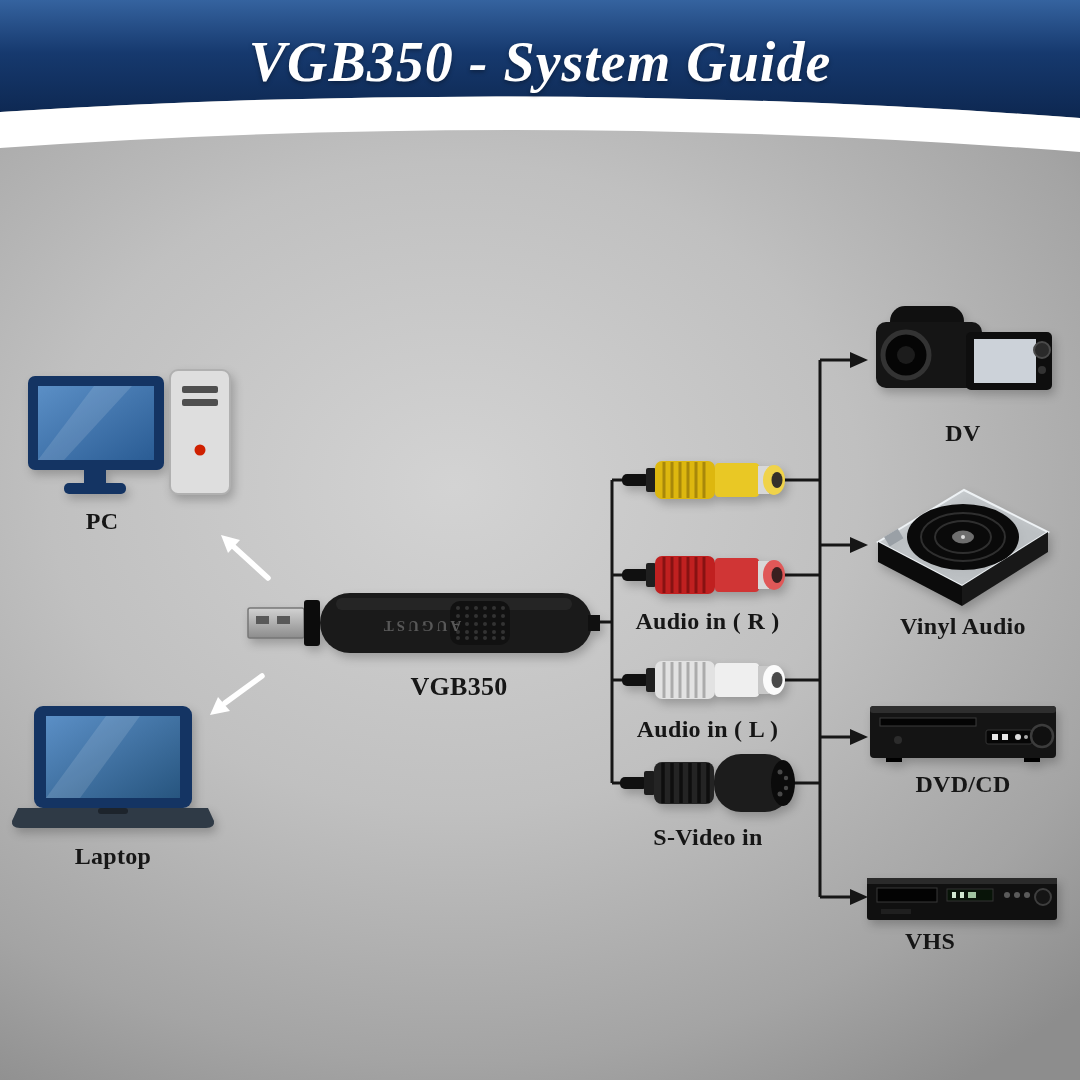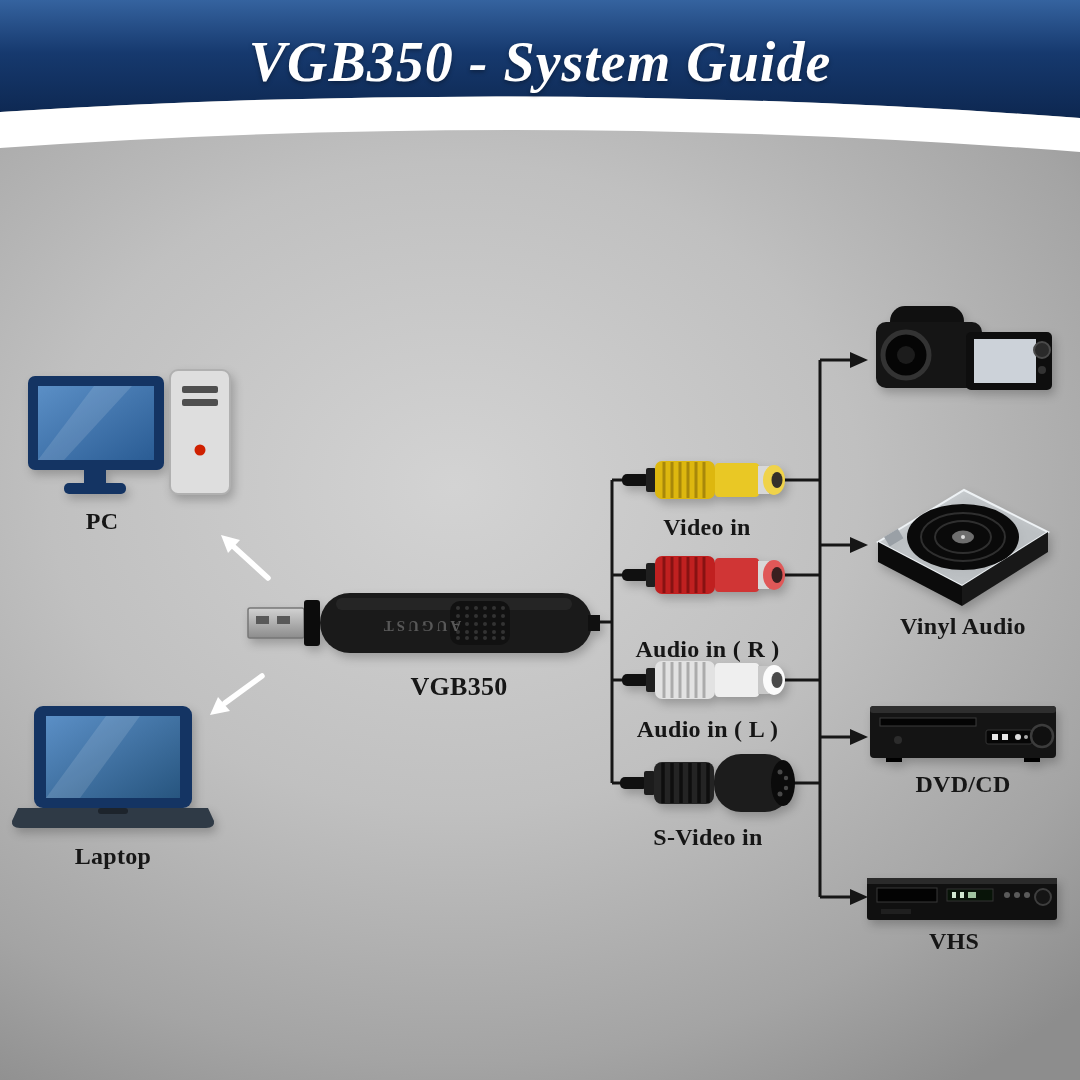--- a/index.html
+++ b/index.html
@@ -158,33 +158,32 @@
   <svg class="icon" style="left:622px;top:450px" width="168" height="60" viewBox="0 0 168 60">
     <rect x="0" y="24" width="28" height="12" rx="5" fill="#101010"></rect>
     <rect x="24" y="18" width="10" height="24" rx="2" fill="#1f1f1f"></rect>
     <rect x="33" y="11" width="60" height="38" rx="7" fill="#ddb70f"></rect>
     <path d="M42,12 V48 M50,12 V48 M58,12 V48 M66,12 V48 M74,12 V48 M82,12 V48" stroke="#a8880a" stroke-width="3"></path>
     <rect x="93" y="13" width="44" height="34" rx="4" fill="#e9c825"></rect>
     <rect x="136" y="16" width="11" height="28" fill="#d8d8d8"></rect>
     <ellipse cx="152" cy="30" rx="11" ry="15" fill="#f0d34a"></ellipse>
     <ellipse cx="155" cy="30" rx="5.5" ry="8" fill="#35302a"></ellipse>
   </svg>
-  <div class="label" style="left:622px;top:514px;width:170px">Video in</div>
 
   <svg class="icon" style="left:622px;top:545px" width="168" height="60" viewBox="0 0 168 60">
     <rect x="0" y="24" width="28" height="12" rx="5" fill="#101010"></rect>
     <rect x="24" y="18" width="10" height="24" rx="2" fill="#1f1f1f"></rect>
     <rect x="33" y="11" width="60" height="38" rx="7" fill="#c02020"></rect>
     <path d="M42,12 V48 M50,12 V48 M58,12 V48 M66,12 V48 M74,12 V48 M82,12 V48" stroke="#871212" stroke-width="3"></path>
     <rect x="93" y="13" width="44" height="34" rx="4" fill="#d03535"></rect>
     <rect x="136" y="16" width="11" height="28" fill="#d8d8d8"></rect>
     <ellipse cx="152" cy="30" rx="11" ry="15" fill="#e05858"></ellipse>
     <ellipse cx="155" cy="30" rx="5.5" ry="8" fill="#3a2020"></ellipse>
   </svg>
-  <div class="label" style="left:605px;top:636px;width:205px">Audio in ( R )</div>
+  <div class="label" style="left:605px;top:608px;width:205px">Audio in ( R )</div>
 
   <svg class="icon" style="left:622px;top:650px" width="168" height="60" viewBox="0 0 168 60">
     <rect x="0" y="24" width="28" height="12" rx="5" fill="#101010"></rect>
     <rect x="24" y="18" width="10" height="24" rx="2" fill="#1f1f1f"></rect>
     <rect x="33" y="11" width="60" height="38" rx="7" fill="#e2e2e2"></rect>
     <path d="M42,12 V48 M50,12 V48 M58,12 V48 M66,12 V48 M74,12 V48 M82,12 V48" stroke="#ababab" stroke-width="3"></path>
     <rect x="93" y="13" width="44" height="34" rx="4" fill="#efefef"></rect>
     <rect x="136" y="16" width="11" height="28" fill="#c9c9c9"></rect>
     <ellipse cx="152" cy="30" rx="11" ry="15" fill="#fbfbfb"></ellipse>
     <ellipse cx="155" cy="30" rx="5.5" ry="8" fill="#4a4a4a"></ellipse>
@@ -208,20 +207,21 @@
   <svg class="icon" style="left:870px;top:298px" width="185" height="112" viewBox="0 0 185 112">
     <rect x="20" y="8" width="74" height="30" rx="15" fill="#101010"></rect>
     <rect x="6" y="24" width="106" height="66" rx="10" fill="#151515"></rect>
     <circle cx="36" cy="57" r="23" fill="#050505" stroke="#333" stroke-width="5"></circle>
     <circle cx="36" cy="57" r="9" fill="#1c1c1c"></circle>
     <rect x="96" y="34" width="86" height="58" rx="5" fill="#0e0e0e"></rect>
     <rect x="104" y="41" width="62" height="44" fill="#ccd2d9"></rect>
     <circle cx="172" cy="52" r="8" fill="#2a2a2a" stroke="#4a4a4a" stroke-width="2"></circle>
     <circle cx="172" cy="72" r="4" fill="#333"></circle>
   </svg>
+  <div class="label" style="left:878px;top:420px;width:170px">DV</div>
 
   <svg class="icon" style="left:868px;top:478px" width="190" height="130" viewBox="0 0 190 130">
     <polygon points="10,64 96,12 180,54 94,108" fill="rgba(215,222,228,0.55)" stroke="#eef2f5" stroke-width="2"></polygon>
     <ellipse cx="95" cy="59" rx="56" ry="33" fill="#0a0a0a"></ellipse>
     <ellipse cx="95" cy="59" rx="42" ry="24" fill="none" stroke="#2f2f2f" stroke-width="2"></ellipse>
     <ellipse cx="95" cy="59" rx="28" ry="16" fill="none" stroke="#2f2f2f" stroke-width="2"></ellipse>
     <ellipse cx="95" cy="59" rx="11" ry="6.5" fill="#6e6e6e"></ellipse>
     <circle cx="95" cy="59" r="2" fill="#ddd"></circle>
     <rect x="18" y="54" width="16" height="11" fill="#9aa0a6" transform="rotate(-31 26 60)"></rect>
     <polygon points="10,64 94,108 94,128 10,84" fill="#0b0b0b"></polygon>
@@ -252,15 +252,15 @@
     <rect x="82" y="16" width="46" height="12" fill="#081408" stroke="#333" stroke-width="1"></rect>
     <rect x="87" y="19" width="4" height="6" fill="#cfe8cf"></rect>
     <rect x="95" y="19" width="4" height="6" fill="#cfe8cf"></rect>
     <rect x="103" y="19" width="8" height="6" fill="#9fc49f"></rect>
     <circle cx="142" cy="22" r="3" fill="#5a5a5a"></circle>
     <circle cx="152" cy="22" r="3" fill="#5a5a5a"></circle>
     <circle cx="162" cy="22" r="3" fill="#5a5a5a"></circle>
     <circle cx="178" cy="24" r="8" fill="#151515" stroke="#3e3e3e" stroke-width="2"></circle>
     <rect x="16" y="36" width="30" height="5" fill="#1f1f1f"></rect>
   </svg>
-  <div class="label" style="left:864px;top:928px;width:180px">VHS</div>
+  <div class="label" style="left:840px;top:928px;width:180px">VHS</div>
 
 </div>
 
 </body></html>

